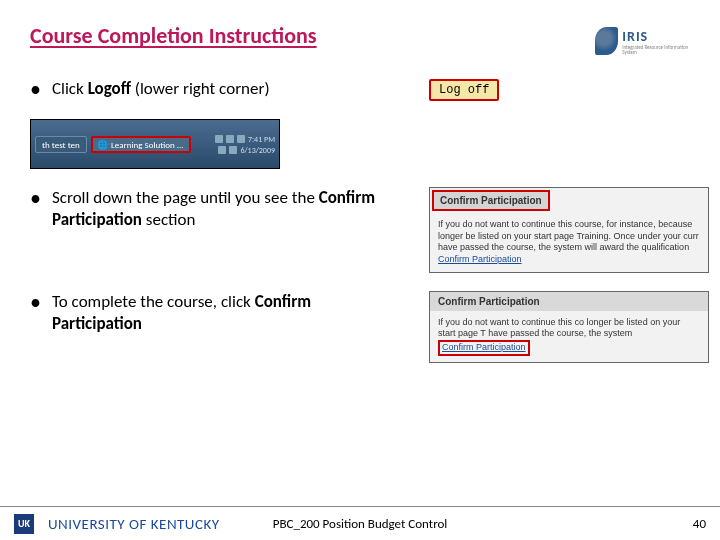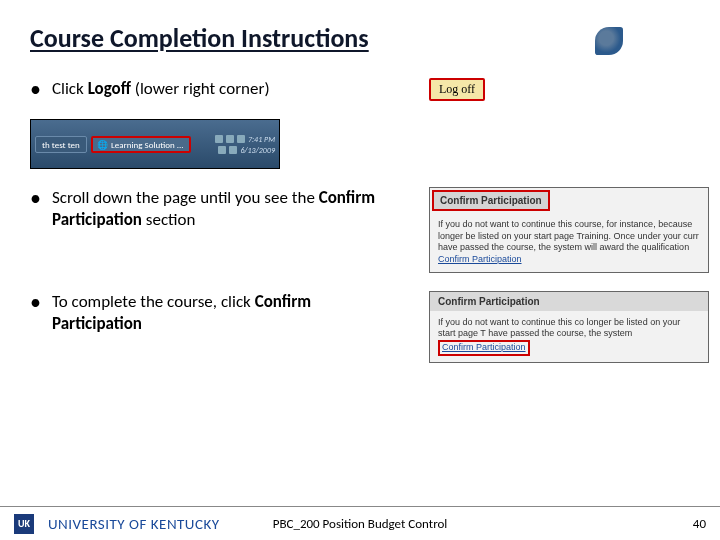--- a/index.html
+++ b/index.html
@@ -8,22 +8,22 @@
     height: 540px;
     background: #fff;
     font-family: "Calibri", "Segoe UI", Arial, sans-serif;
     position: relative;
     overflow: hidden;
   }
   .slide { padding: 22px 30px 0 30px; }
   .title-row { display: flex; align-items: flex-start; gap: 12px; }
   .title {
     font-family: "Calibri", sans-serif;
-    font-size: 26px;
-    color: #0f172a;
+    font-size: 22px;
+    color: #be185d;
     text-decoration: underline;
     text-underline-offset: 3px;
     flex: 1;
   }
   .iris-logo { width: 95px; height: 38px; display: flex; align-items: center; gap: 4px; }
   .iris-mark {
     width: 28px; height: 28px;
     background: radial-gradient(circle at 40% 40%, #5b7a9b 30%, #2c5a8c 60%);
     border-radius: 50% 10% 50% 10%;
     position: relative;
@@ -65,21 +65,21 @@
     width: 14px; height: 14px;
     color: #d08c00;
   }
 
   
   .logoff-btn {
     display: inline-block;
     border: 2px solid #c00;
     background: #f5e7a8;
     padding: 2px 8px;
-    font-family: Liberation Serif, serif;
+    font-family: Liberation Mono, monospace;
     font-size: 12px;
     color: #000;
     border-radius: 2px;
   }
   .taskbar {
     width: 250px; height: 50px;
     border: 1px solid #000;
     background: linear-gradient(#4a6c8f, #2a4a6a);
     display: flex;
     align-items: center;
@@ -100,21 +100,20 @@
     padding: 1px 5px;
   }
   .task-tray {
     margin-left: auto;
     display: flex;
     flex-direction: column;
     align-items: flex-end;
     font-size: 8px;
     gap: 1px;
     color: #cde;
-    font-style: italic;
   }
   .task-tray-row { display: flex; gap: 3px; align-items: center; }
   .tray-ico { width: 8px; height: 8px; background: #8ab; border-radius: 1px; }
 
   .confirm-panel {
     width: 280px;
     border: 1px solid #666;
     background: #f2f2f2;
     font-family: Arial, sans-serif;
     font-size: 9px;
@@ -170,20 +169,24 @@
   }
 </style>
 </head>
 <body>
 
 <div class="slide">
   <div class="title-row">
     <h1 class="title">Course Completion Instructions</h1>
     <div class="iris-logo">
       <div class="iris-mark"></div>
+      <div>
+        <div class="iris-text">IRIS</div>
+        <div class="iris-sub">Integrated Resource Information System</div>
+      </div>
     </div>
   </div>
 
   <div class="content">
 
     <div class="row">
       <div class="text-col">
         <ul class="bullets">
           <li>
             <span>Click </span><span class="bold">Logoff</span><span> (lower right corner)</span>

